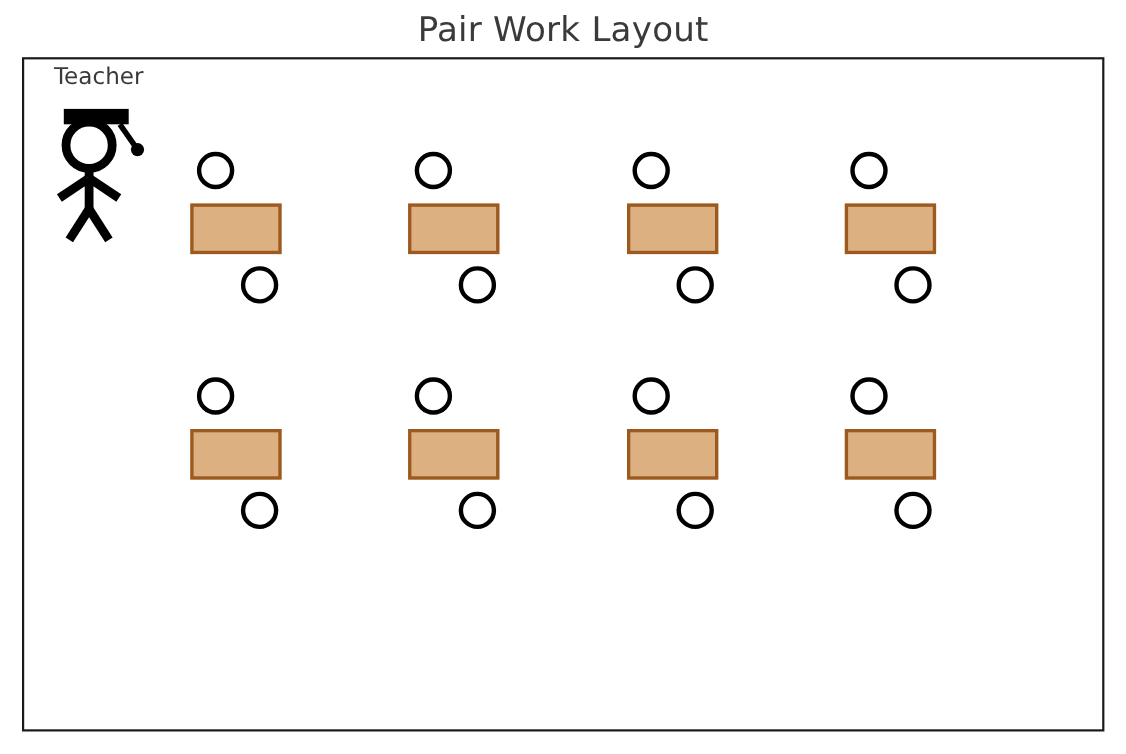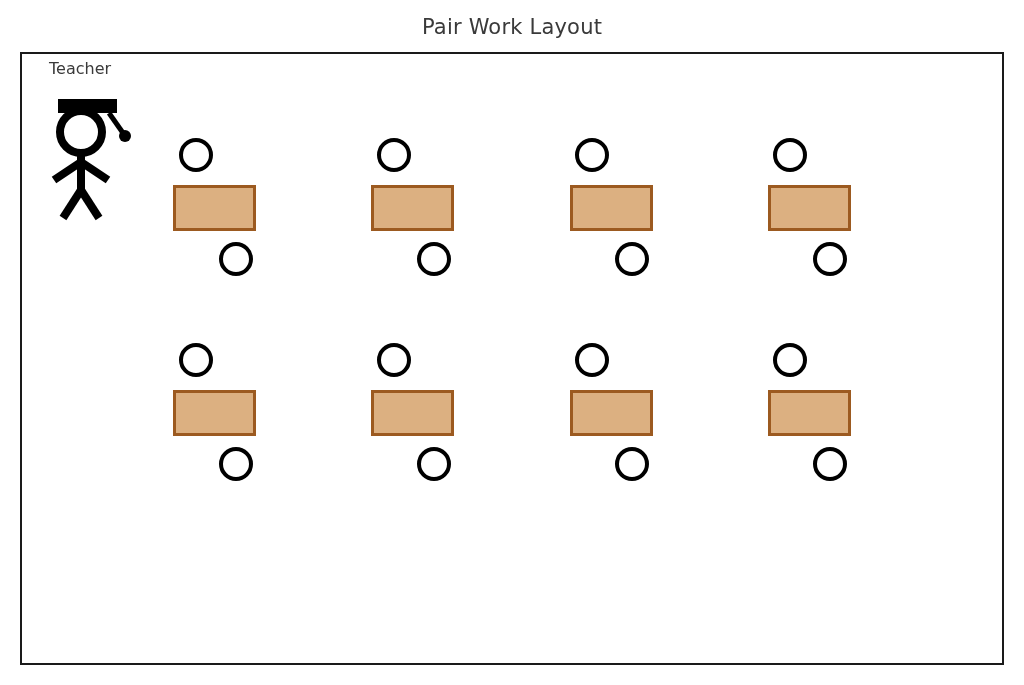--- a/index.html
+++ b/index.html
@@ -20,41 +20,41 @@
     top: 0;
     width: 1024px;
     height: 685px;
   }
   #title {
     position: absolute;
     left: 0;
     top: 12px;
     width: 1024px;
     text-align: center;
-    font-size: 21px;
+    font-size: 31px;
     color: #3a3a3a;
     letter-spacing: 0.2px;
     font-weight: 400;
     line-height: 30px;
   }
   #room-frame {
     position: absolute;
     left: 20px;
     top: 52px;
     width: 984px;
     height: 613px;
     border: 2px solid #1a1a1a;
     box-sizing: border-box;
     background: #ffffff;
   }
   .teacher-label {
     position: absolute;
     left: 47px;
     top: 57px;
-    font-size: 16px;
+    font-size: 21px;
     color: #3a3a3a;
     line-height: 20px;
     white-space: nowrap;
   }
   #teacher-figure {
     position: absolute;
     left: 45px;
     top: 88px;
     width: 92px;
     height: 132px;

